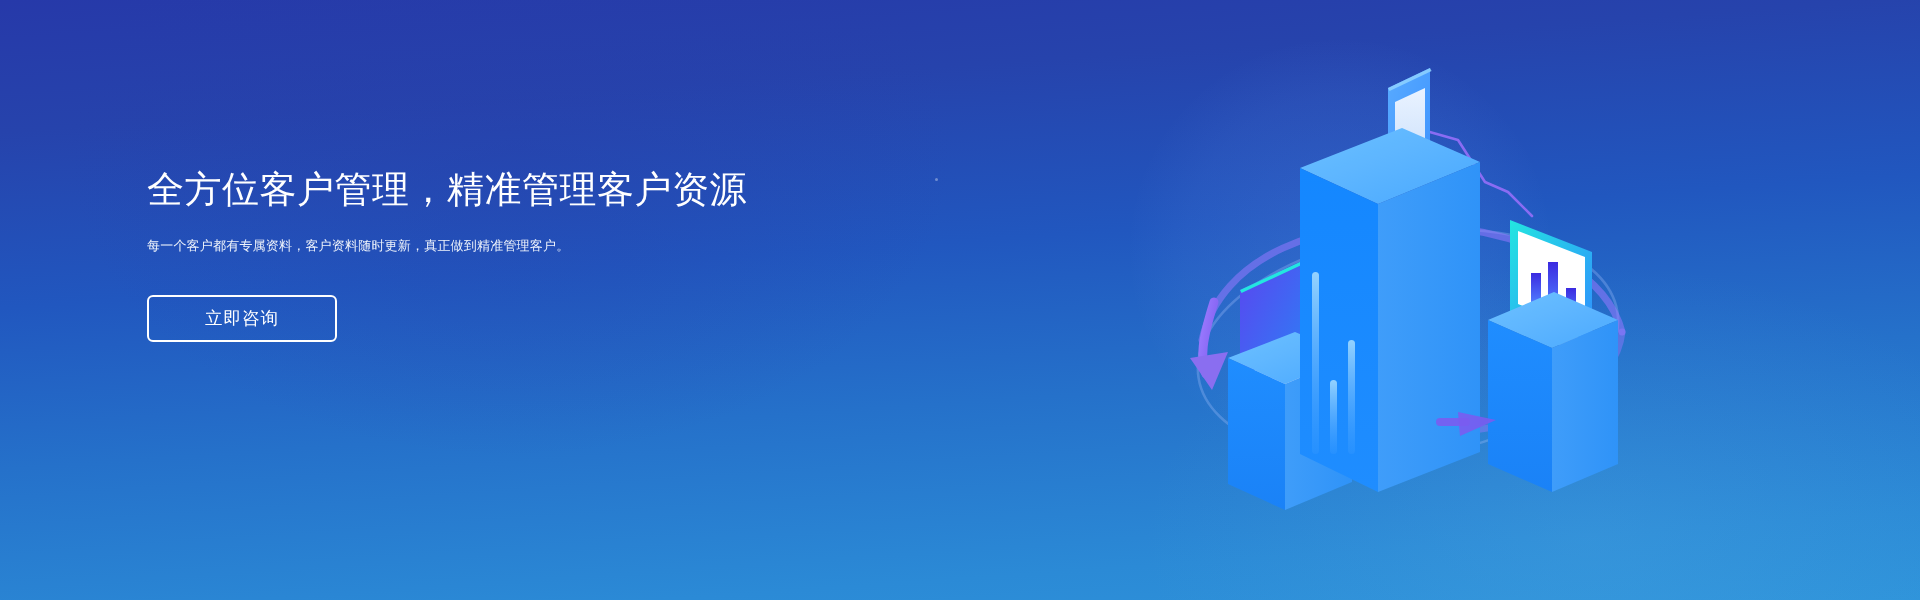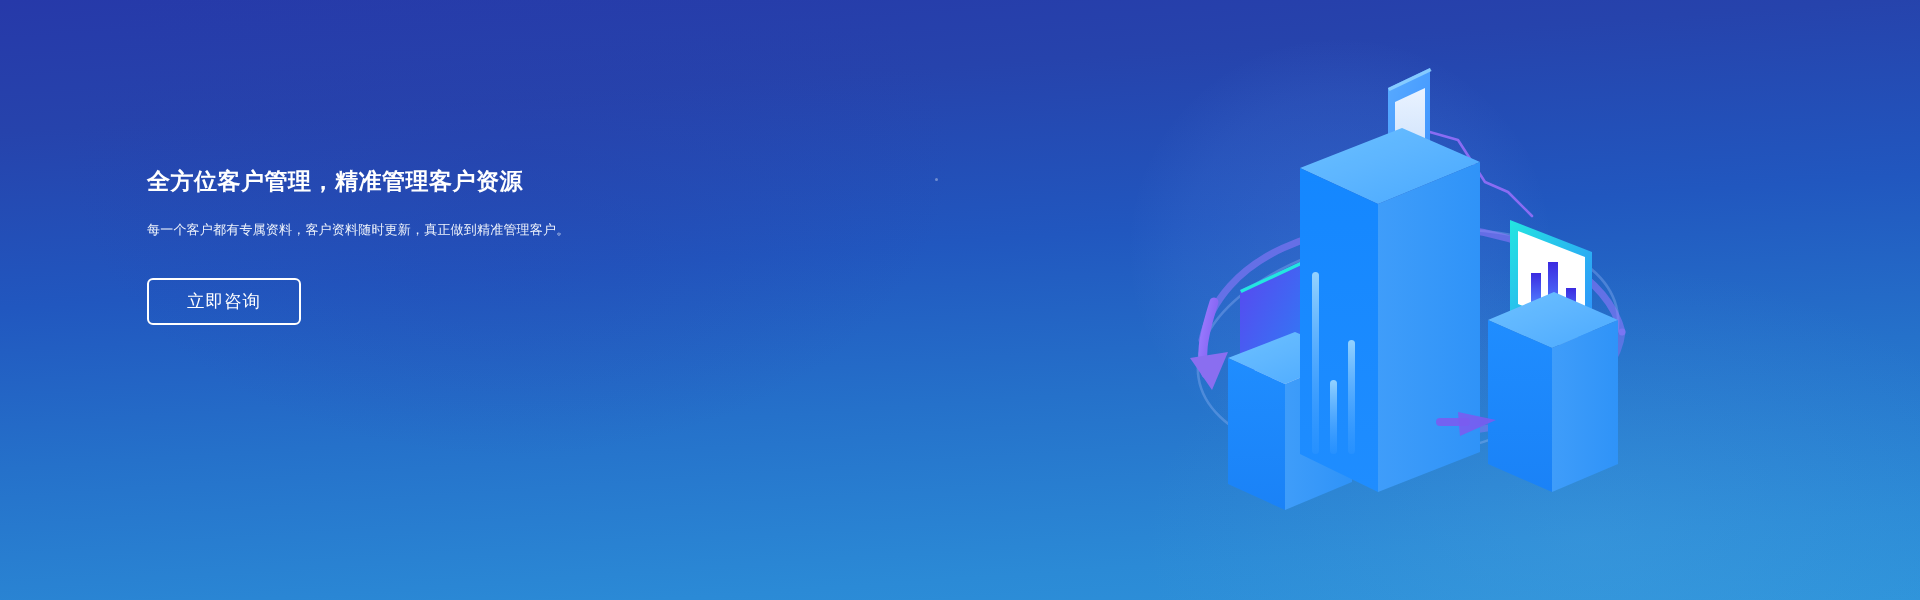--- a/index.html
+++ b/index.html
@@ -39,42 +39,42 @@
     background:rgba(255,255,255,0.35);
   }
 
   
   .copy{
     position:absolute;
     left:147px; top:168px;
     width:640px;
   }
   .headline{
-    font-size:23px;
-    font-weight:700;
+    font-size:37px;
+    font-weight:400;
     color:#ffffff;
     letter-spacing:0.5px;
     line-height:1.2;
     white-space:nowrap;
   }
   .subcopy{
     margin-top:24px;
     font-size:13px;
     font-weight:400;
     color:#eef3fb;
     line-height:1.55;
     width:585px;
     letter-spacing:0.2px;
   }
   .cta{
     display:inline-flex;
     align-items:center;
     justify-content:center;
     margin-top:38px;
-    width:154px; height:47px;
+    width:190px; height:47px;
     border:2px solid #ffffff;
     border-radius:6px;
     background:transparent;
     color:#ffffff;
     font-size:17.5px;
     font-family:"Liberation Sans","DejaVu Sans",sans-serif;
     letter-spacing:1px;
     cursor:pointer;
   }
 

